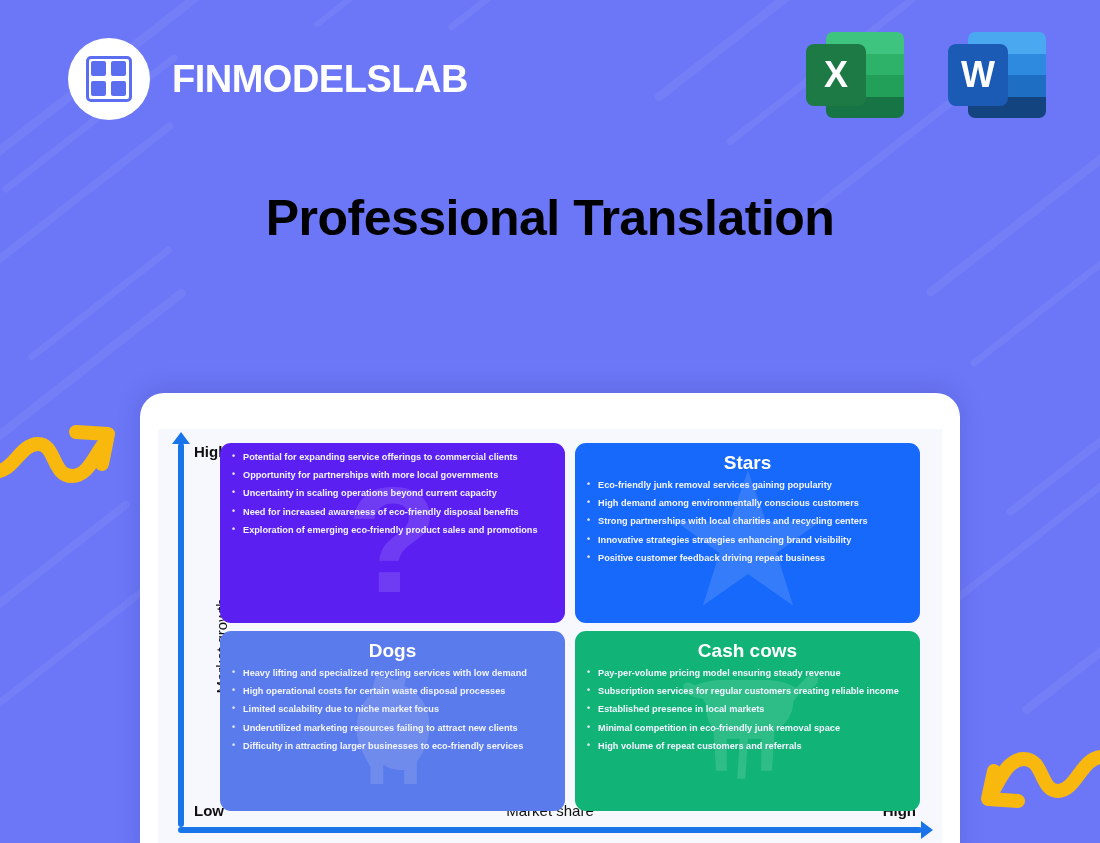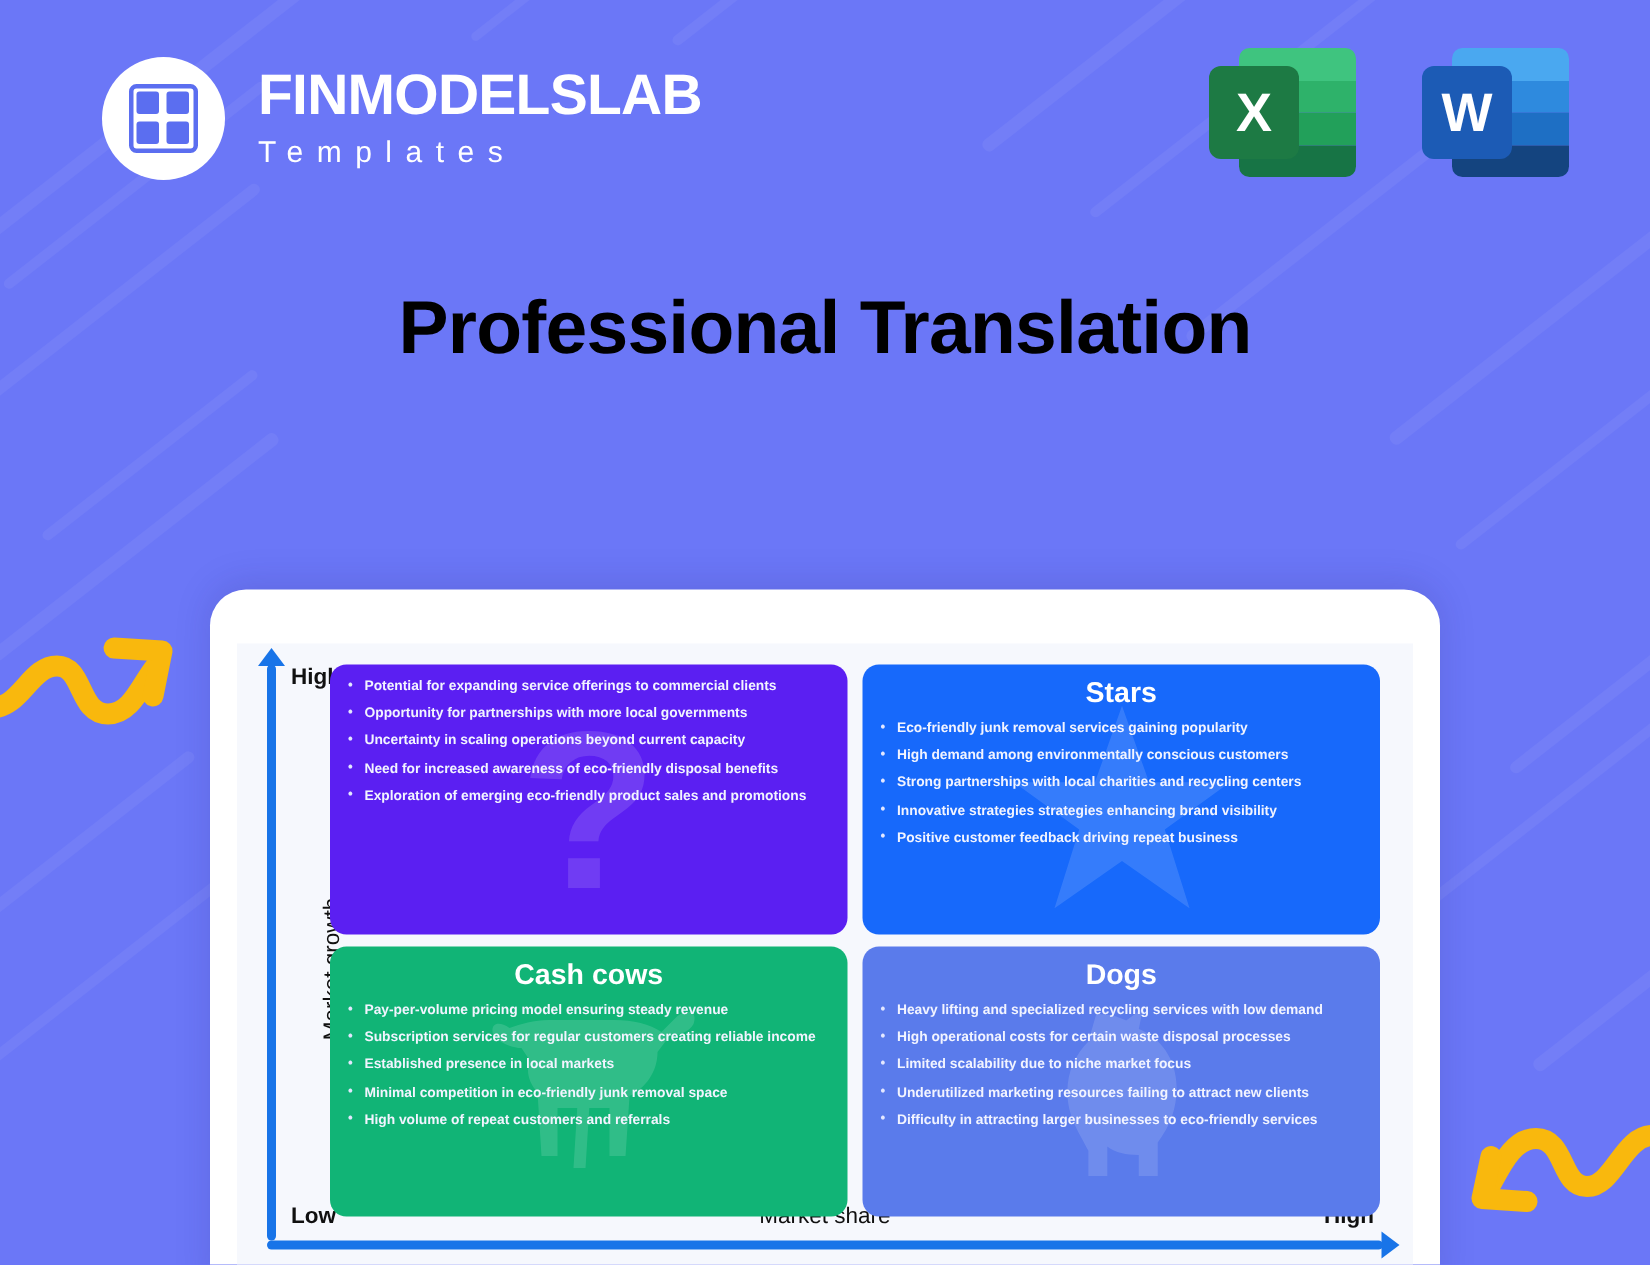--- a/index.html
+++ b/index.html
@@ -207,21 +207,20 @@
     <div class="brand-mark">
       <div class="grid-icon">
         <span></span>
           <span></span>
           <span></span>
           <span></span>
       </div>
     </div>
     <div class="brand-text">
       <div class="brand-title">FINMODELSLAB</div>
-      <div class="brand-sub">Templates</div>
     </div>
   </div>
 
   <div class="office-icons">
     <div class="office-icon xl">
       <div class="oi-back">
           <div></div>
           <div></div>
           <div></div>
           <div></div>
@@ -292,20 +291,39 @@
             <polygon points="50,3 62,37 98,37 69,58 80,93 50,72 20,93 31,58 2,37 38,37" fill="#ffffff"></polygon>
           </svg>
         </div>
         <div class="quad-title">Stars</div>
         <ul>
           <li>Eco-friendly junk removal services gaining popularity</li>
           <li>High demand among environmentally conscious customers</li>
           <li>Strong partnerships with local charities and recycling centers</li>
           <li>Innovative strategies strategies enhancing brand visibility</li>
           <li>Positive customer feedback driving repeat business</li>
+        </ul>
+      </div>
+
+      <div class="quad q-dogs">
+        <div class="watermark">
+          <svg width="140" height="140" viewBox="0 0 100 100" style="margin-top:14px;">
+            <path fill="#ffffff" d="M38,12 L34,26 C28,32 24,40 24,50 C24,62 30,70 34,78 L34,90 L43,90 L43,76
+              C47,79 52,80 58,80 L58,90 L67,90 L67,74 C73,66 76,58 76,48 C76,34 68,24 58,20
+              L60,10 L52,16 C48,14 44,13 40,13 Z"></path>
+            <circle cx="62" cy="30" r="3" fill="#ffffff"></circle>
+          </svg>
+        </div>
+        <div class="quad-title">Dogs</div>
+        <ul>
+          <li>Heavy lifting and specialized recycling services with low demand</li>
+          <li>High operational costs for certain waste disposal processes</li>
+          <li>Limited scalability due to niche market focus</li>
+          <li>Underutilized marketing resources failing to attract new clients</li>
+          <li>Difficulty in attracting larger businesses to eco-friendly services</li>
         </ul>
       </div>
 
       <div class="quad q-cows">
         <div class="watermark">
           <svg width="160" height="140" viewBox="0 0 120 100" style="margin-top:14px;">
             <path fill="#ffffff" d="M20,18 C14,14 10,16 12,22 C16,26 22,28 26,28 L30,34
               C28,40 30,46 34,50 L36,82 L44,82 L44,58 L70,58 L70,82 L78,82 L80,52
               C88,48 94,40 94,30 L100,22 C104,22 110,20 112,16 C114,10 110,8 104,12
               L96,20 C90,16 82,14 72,14 L40,14 C32,14 26,16 20,18 Z"></path>
@@ -315,34 +333,15 @@
         <div class="quad-title">Cash cows</div>
         <ul>
           <li>Pay-per-volume pricing model ensuring steady revenue</li>
           <li>Subscription services for regular customers creating reliable income</li>
           <li>Established presence in local markets</li>
           <li>Minimal competition in eco-friendly junk removal space</li>
           <li>High volume of repeat customers and referrals</li>
         </ul>
       </div>
 
-      <div class="quad q-dogs">
-        <div class="watermark">
-          <svg width="140" height="140" viewBox="0 0 100 100" style="margin-top:14px;">
-            <path fill="#ffffff" d="M38,12 L34,26 C28,32 24,40 24,50 C24,62 30,70 34,78 L34,90 L43,90 L43,76
-              C47,79 52,80 58,80 L58,90 L67,90 L67,74 C73,66 76,58 76,48 C76,34 68,24 58,20
-              L60,10 L52,16 C48,14 44,13 40,13 Z"></path>
-            <circle cx="62" cy="30" r="3" fill="#ffffff"></circle>
-          </svg>
-        </div>
-        <div class="quad-title">Dogs</div>
-        <ul>
-          <li>Heavy lifting and specialized recycling services with low demand</li>
-          <li>High operational costs for certain waste disposal processes</li>
-          <li>Limited scalability due to niche market focus</li>
-          <li>Underutilized marketing resources failing to attract new clients</li>
-          <li>Difficulty in attracting larger businesses to eco-friendly services</li>
-        </ul>
-      </div>
-
     </div>
   </div>
 </div>
 
 </body></html>

